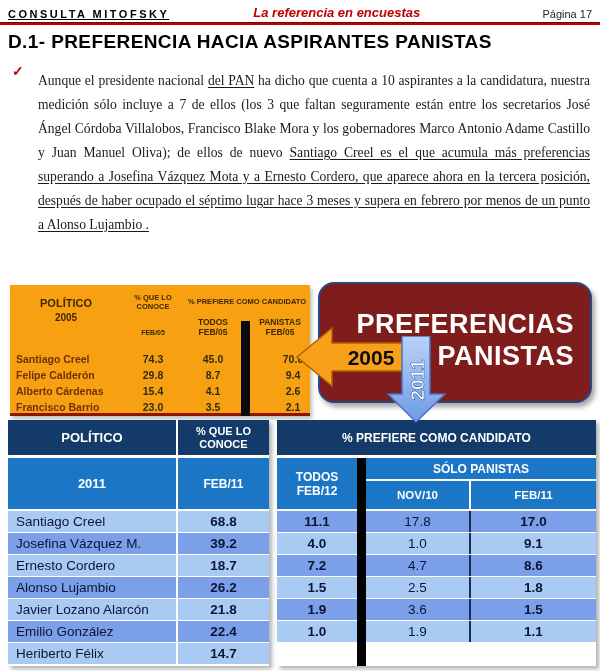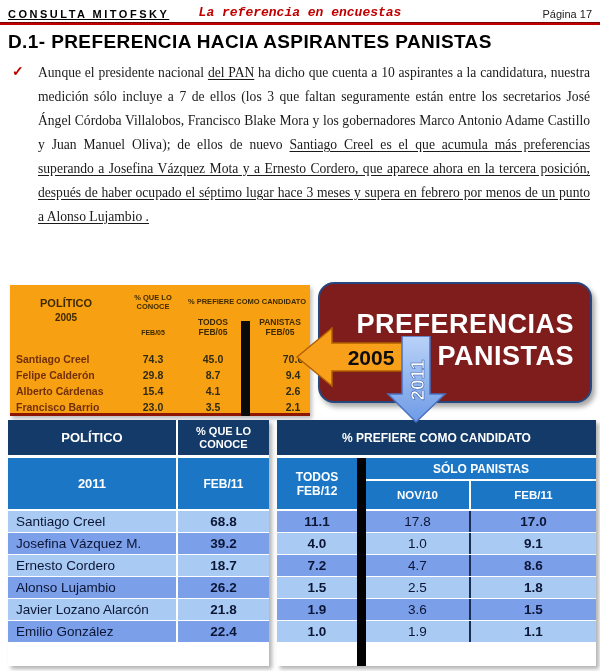--- a/index.html
+++ b/index.html
@@ -9,35 +9,35 @@
     font-family:"Liberation Sans", sans-serif; color:#111;
   }
 
   
   .pagehead {
     position:absolute; top:0; left:0; right:0; height:21px;
     display:flex; align-items:flex-end; padding:3px 8px 1px 8px;
   }
   .brand { flex:1; font-size:11px; font-weight:bold; letter-spacing:2.5px;
            text-decoration:underline; color:#000; white-space:nowrap; }
-  .tagline { flex:1.4; text-align:center; font-family:Liberation Mono, monospace;
+  .tagline { flex:1.4; text-align:right; font-family:Liberation Sans, sans-serif;
              font-style:italic; font-weight:bold; font-size:13px; color:#c00000; white-space:nowrap;margin-top:36px;}
   .pagenum { flex:1; text-align:right; font-size:11px; color:#222; }
   .redrule { position:absolute; top:22px; left:0; right:0; height:3px;
              background:#c00000; border-top:1px solid #7d0000; }
 
   
   .sect-title { position:absolute; top:31px; left:8px; font-size:19px; font-weight:800;
                 letter-spacing:0.4px; color:#000; white-space:nowrap; }
 
   
   .para { position:absolute; top:61px; left:12px; right:10px; display:flex; }
   .bullet { width:26px; color:#c00000; font-weight:bold; font-size:14px; padding-top:2px; }
   .ptext { flex:1; font-family:"Liberation Serif", serif; font-size:13.6px;
-           line-height:24px; text-align:justify; color:#1a1a1a; }
+           line-height:24px; text-align:justify; color:#1a1a1a;margin-top:8px; }
   .uline { text-decoration:underline; text-underline-offset:2px; }
 
   
   .t05 { position:absolute; left:10px; top:285px; width:300px; height:131px;
          background:#f7a011; border-bottom:3px solid #8e1500;
          box-shadow:2px 3px 4px rgba(0,0,0,.25); font-weight:bold; }
   .t05 .abs { position:absolute; text-align:center; color:#3f2a00; }
   .t05-politico { left:0; top:12px; width:112px; font-size:11px; }
   .t05-year     { left:0; top:27px; width:112px; font-size:10px; }
   .t05-conoce   { left:112px; top:8px;  width:62px; font-size:7.5px; line-height:9px; }
@@ -228,20 +228,25 @@
           <div class="rsep"></div>
           <div class="v1">21.8</div>
         </div>
 
         <div class="trow odd">
           <div class="nm">Emilio González</div>
           <div class="rsep"></div>
           <div class="v1">22.4</div>
         </div>
 
+        <div class="trow even">
+          <div class="nm">Heriberto Félix</div>
+          <div class="rsep"></div>
+          <div class="v1">14.7</div>
+        </div>
       </div>
   </div>
 
   <div class="blk blkB">
     <div class="h1">
       <div class="cell hB1">% PREFIERE COMO CANDIDATO</div>
     </div>
     <div class="h2">
       <div class="cell cB1">TODOS FEB/12</div>
       <div class="barspace"></div>

